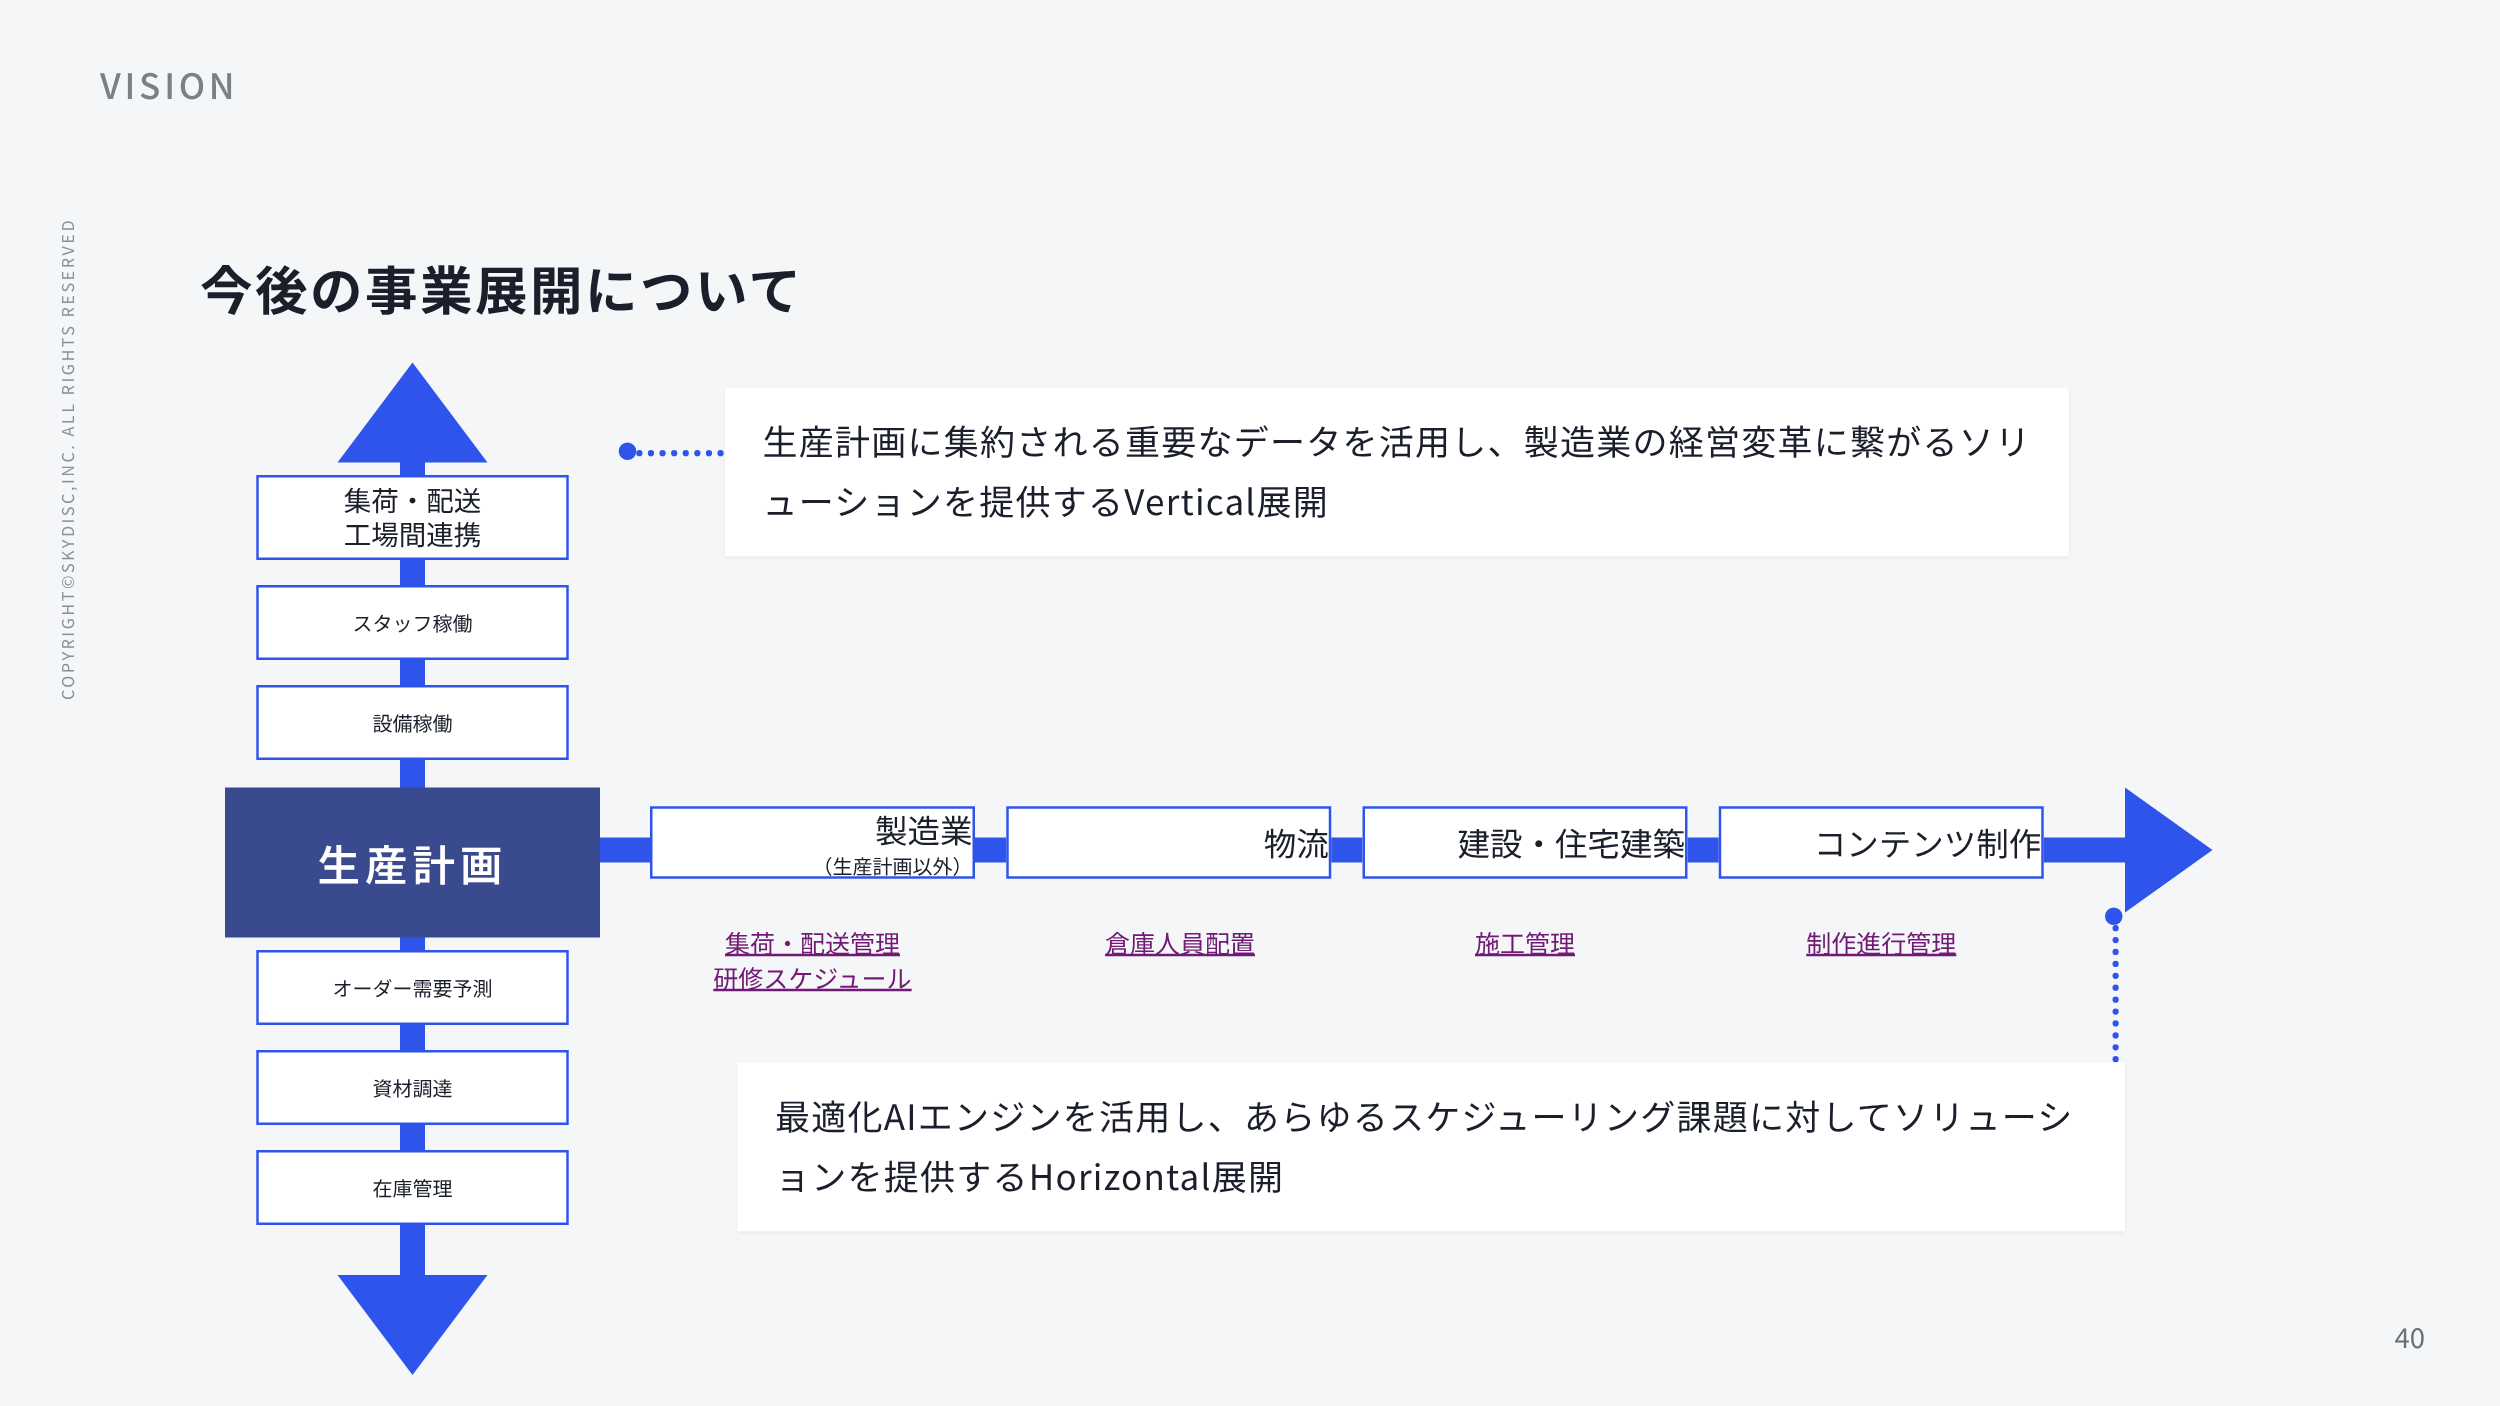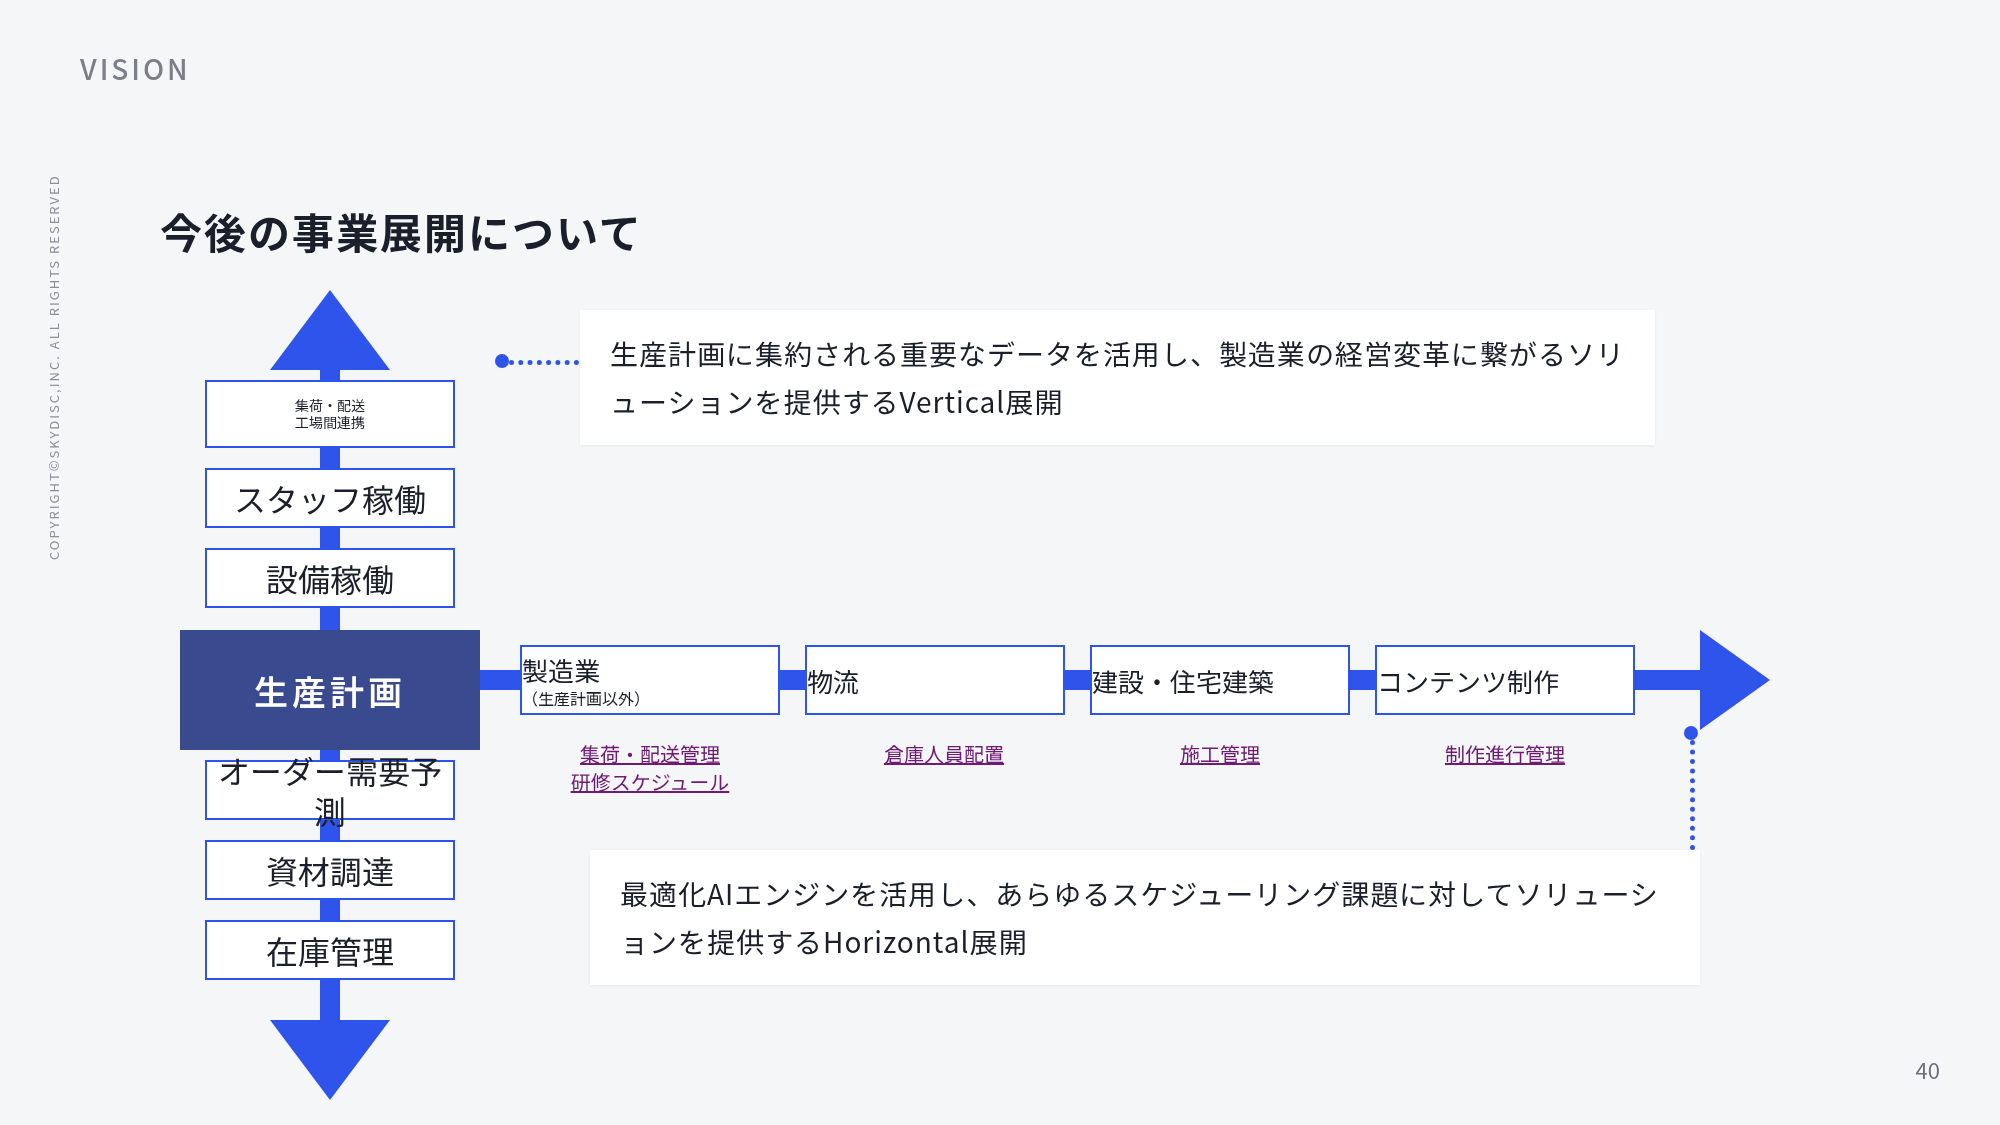--- a/index.html
+++ b/index.html
@@ -124,38 +124,38 @@
   .v-box {
     position: absolute;
     left: 205px;
     width: 250px;
     height: 60px;
     background: #fff;
     border: 2px solid #2f54eb;
     display: flex;
     align-items: center;
     justify-content: center;
-    font-size: 32px;
+    font-size: 16px;
     color: #1a1f2b;
     text-align: center;
     line-height: 1.25;
   }
-  .v-box.two-line { font-size: 14px; }
+  .v-box.two-line { font-size: 22px; }
 
   
   .h-box {
     position: absolute;
     top: 645px;
-    height: 70px;
+    height: 58px;
     width: 260px;
     background: #fff;
     border: 2px solid #2f54eb;
     display: flex;
     flex-direction: column;
-    align-items: flex-start;
+    align-items: flex-end;
     justify-content: center;
     font-size: 26px;
     color: #1a1f2b;
   }
   .h-box .sub { font-size: 16px; color: #1a1f2b; margin-top: -2px; }
 
   .h-cap {
     position: absolute;
     top: 740px;
     width: 260px;

